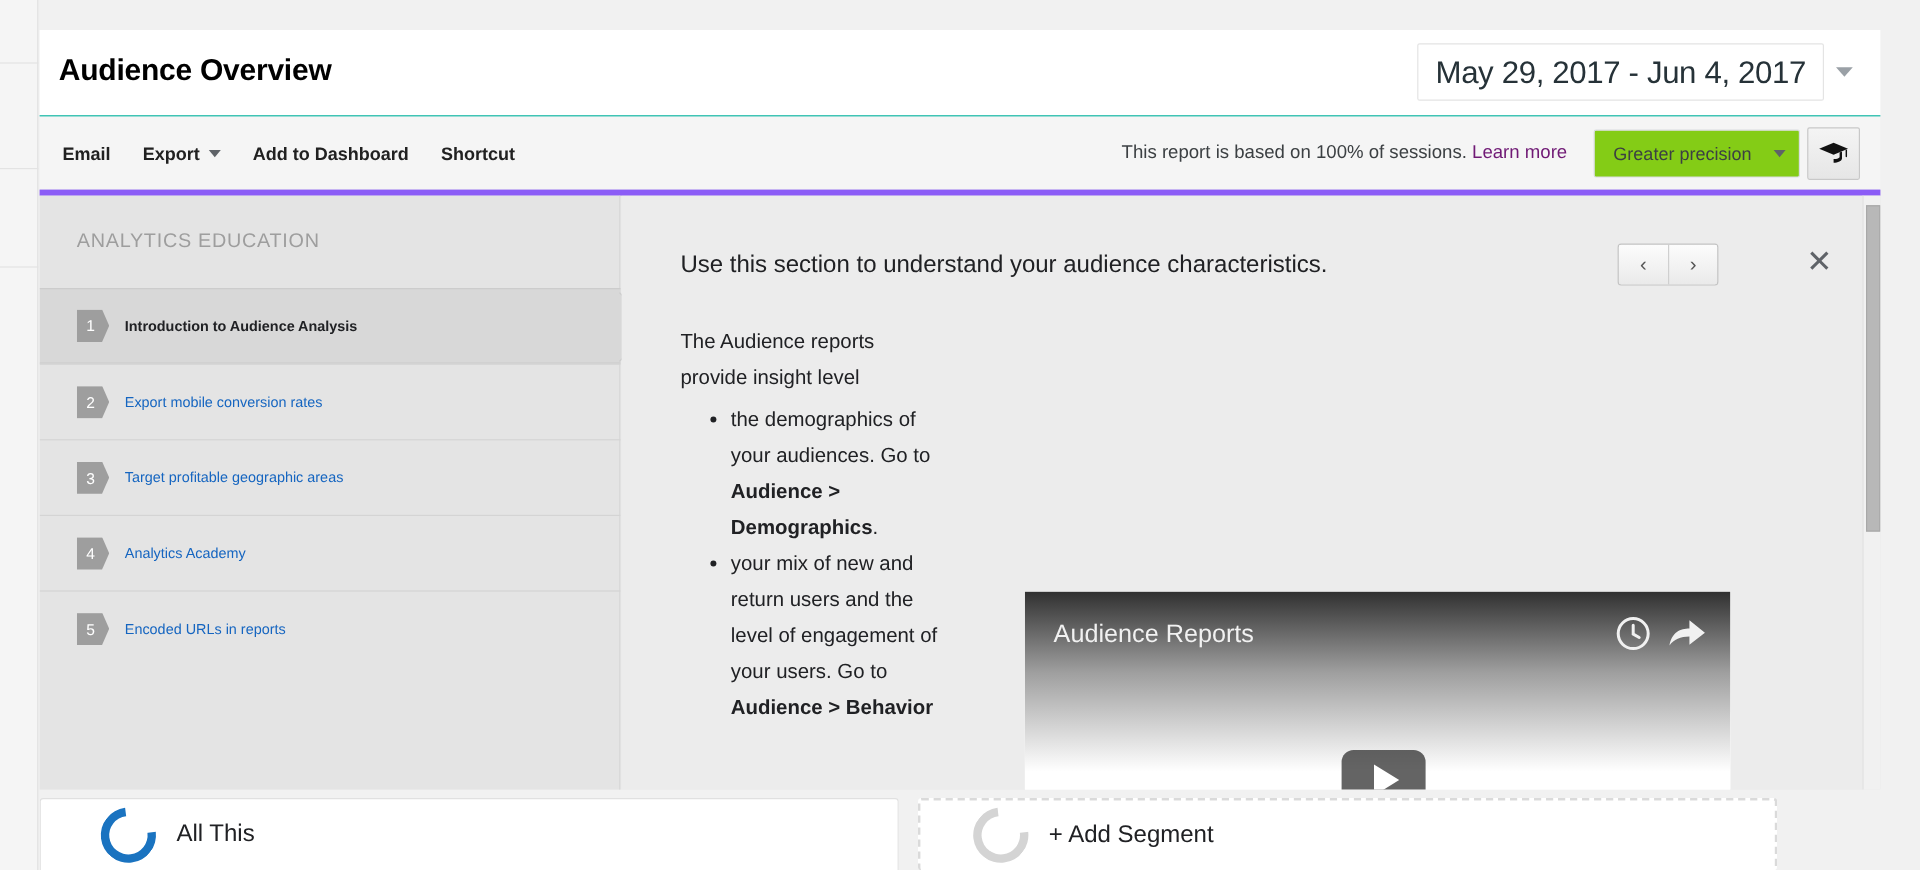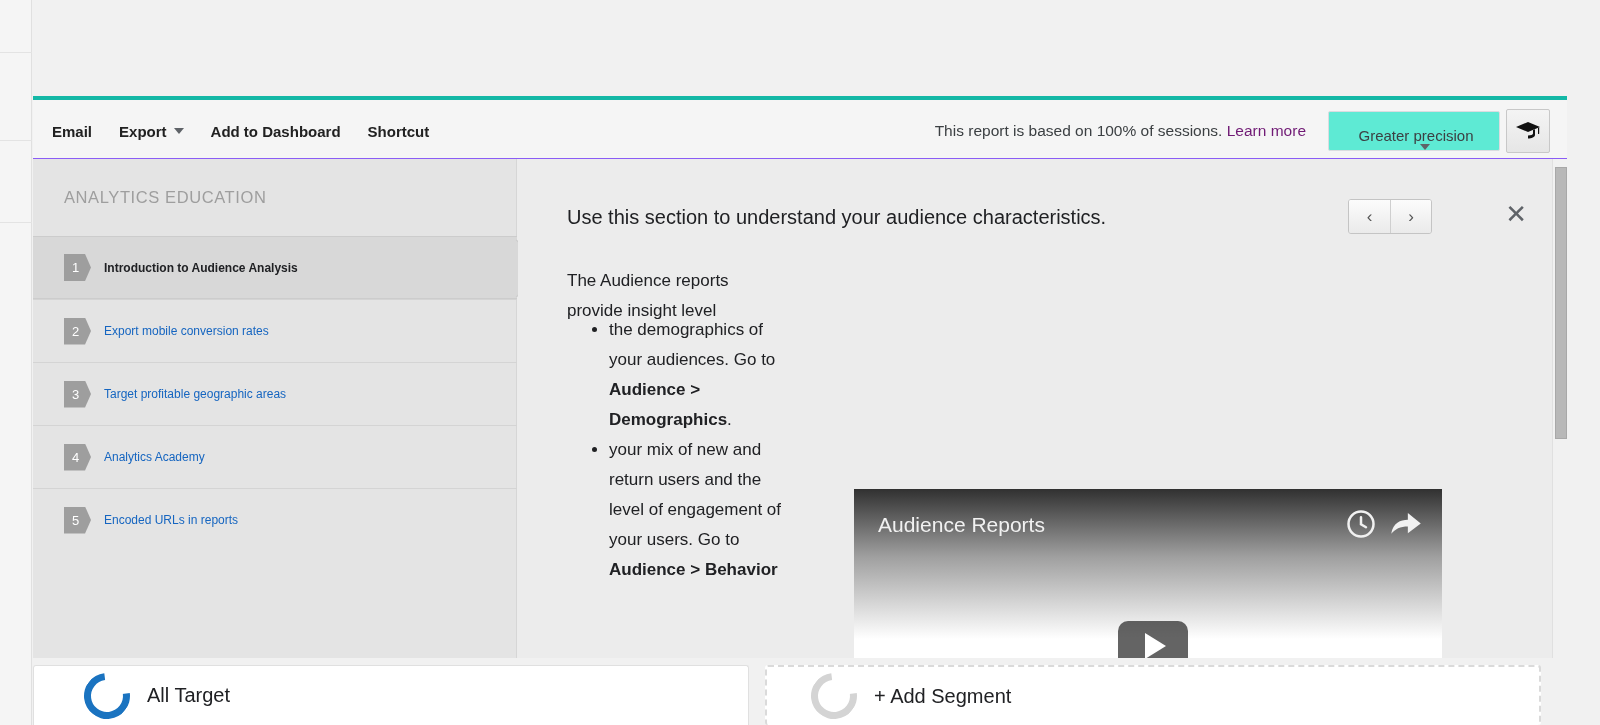--- a/index.html
+++ b/index.html
@@ -66,21 +66,21 @@
   .caret-tri.small {
     border-left-width: 5px; border-right-width: 5px; border-top-width: 6px;
     border-top-color: #5f6368;
   }
 
   
   #report-toolbar {
     position: absolute; left: 0; top: 96px;
     width: 1534px; height: 62px;
     background: #f5f5f5;
-    border-top: 4px solid #14b8a6;
+    border-top: 1px solid #14b8a6;
   }
   #toolbar-actions {
     position: absolute; left: 19px; top: 0; height: 62px;
     display: flex; align-items: center; gap: 27px;
   }
   .toolbar-action {
     font-size: 15px; color: #212121; font-weight: bold;
     display: flex; align-items: center; gap: 7px;
     cursor: pointer; white-space: nowrap;
   }
@@ -89,42 +89,41 @@
     display: flex; align-items: center;
   }
   #sampling-note {
     font-size: 15.5px; color: #3c4043; white-space: nowrap;
   }
   #sampling-learn-more { color: #701a75; cursor: pointer; }
   #precision-select {
     margin-left: 22px;
     height: 40px; min-width: 172px;
     border: 1px solid #dadce0; border-radius: 2px;
-    background: #5eead4;
-    display: flex; align-items: center; justify-content: flex-end;
+    background: #84cc16;
+    display: flex; align-items: center; justify-content: center;
     padding: 0 10px 0 14px;
     cursor: pointer;
-    flex-direction: column;
   }
   #precision-label { font-size: 15px; color: #3c4043; white-space: nowrap; }
   #education-toggle {
     margin-left: 6px;
     width: 44px; height: 44px;
     border: 1px solid #c8c8c8; border-radius: 2px;
     background: linear-gradient(#f4f4f4, #e6e6e6);
     display: flex; align-items: center; justify-content: center;
     cursor: pointer;
   }
 
   
   #education-panel {
     position: absolute; left: 0; top: 158px;
     width: 1534px; height: 500px;
     background: #ececec;
-    border-top: 1px solid #8b5cf6;
+    border-top: 5px solid #8b5cf6;
     overflow: hidden;
   }
 
   
   #lesson-sidebar {
     position: absolute; left: 0; top: 0;
     width: 484px; height: 500px;
     background: #e4e4e4;
     border-right: 1px solid #d6d6d6;
   }
@@ -194,21 +193,21 @@
     position: absolute; right: 40px; top: 42px;
     font-size: 26px; color: #5f6368; cursor: pointer;
     line-height: 1;
   }
   #lesson-intro {
     position: absolute; left: 49px; top: 107px;
     width: 215px;
     font-size: 17px; color: #202124; line-height: 30px;
   }
   #lesson-bullets {
-    position: absolute; left: 49px; top: 156px;
+    position: absolute; left: 49px; top: 172px;
     width: 232px;
     font-size: 17px; color: #202124; line-height: 30px;
     list-style: disc; padding-left: 42px;
   }
   #lesson-bullets li { margin-bottom: 0; }
   #lesson-bullets b { font-weight: bold; }
 
   
   #lesson-video {
     position: absolute; left: 336px; top: 330px;
@@ -278,41 +277,53 @@
     border: 7px solid #1a73c0;
     border-top-color: transparent;
     transform: rotate(38deg);
   }
   .donut.gray { border-color: #d4d4d4; border-top-color: transparent; }
   .segment-name {
     margin-left: 17px; font-size: 20px; color: #202124;
     transform: none;
   }
   #segment-add {
-    width: 776px; height: 60px;
+    width: 716px; height: 60px;
     background: #fff; border: 2px dashed #dadada;
     border-radius: 3px; border-bottom: none;
     display: flex; align-items: center; padding-left: 44px;
     cursor: pointer;
   }
   #segment-add-label {
     margin-left: 17px; font-size: 20px; color: #202124;
   }
 </style>
 </head>
 <body>
 
 <div id="left-rail">
   <div class="rail-div" style="top:52px"></div>
   <div class="rail-div" style="top:140px"></div>
   <div class="rail-div" style="top:222px"></div>
 </div>
 
 <div id="app-shell">
 
+  <div id="report-header">
+    <div id="page-title">Audience Overview</div>
+
+    <div id="date-range-picker">
+      <div id="date-range-box">
+        <span id="date-range-text">May 29, 2017 - Jun 4, 2017</span>
+      </div>
+      <div id="date-range-caret">
+        <span class="caret-tri"></span>
+      </div>
+    </div>
+  </div>
 
   <div id="report-toolbar">
     <div id="toolbar-actions">
       <div class="toolbar-action">
         <span>Email</span>
       </div>
       <div class="toolbar-action">
         <span>Export</span>
         <span class="caret-tri small"></span>
       </div>
@@ -421,21 +432,21 @@
 
       <div id="panel-scrollbar">
         <div id="panel-scroll-thumb"></div>
       </div>
     </div>
   </div>
 
   <div id="segment-bar">
     <div id="segment-all-users">
       <span class="donut"></span>
-      <span class="segment-name">All Target</span>
+      <span class="segment-name">All This</span>
     </div>
     <div id="segment-add">
       <span class="donut gray"></span>
       <span id="segment-add-label">+ Add Segment</span>
     </div>
   </div>
 
 </div>
 
 </body></html>

